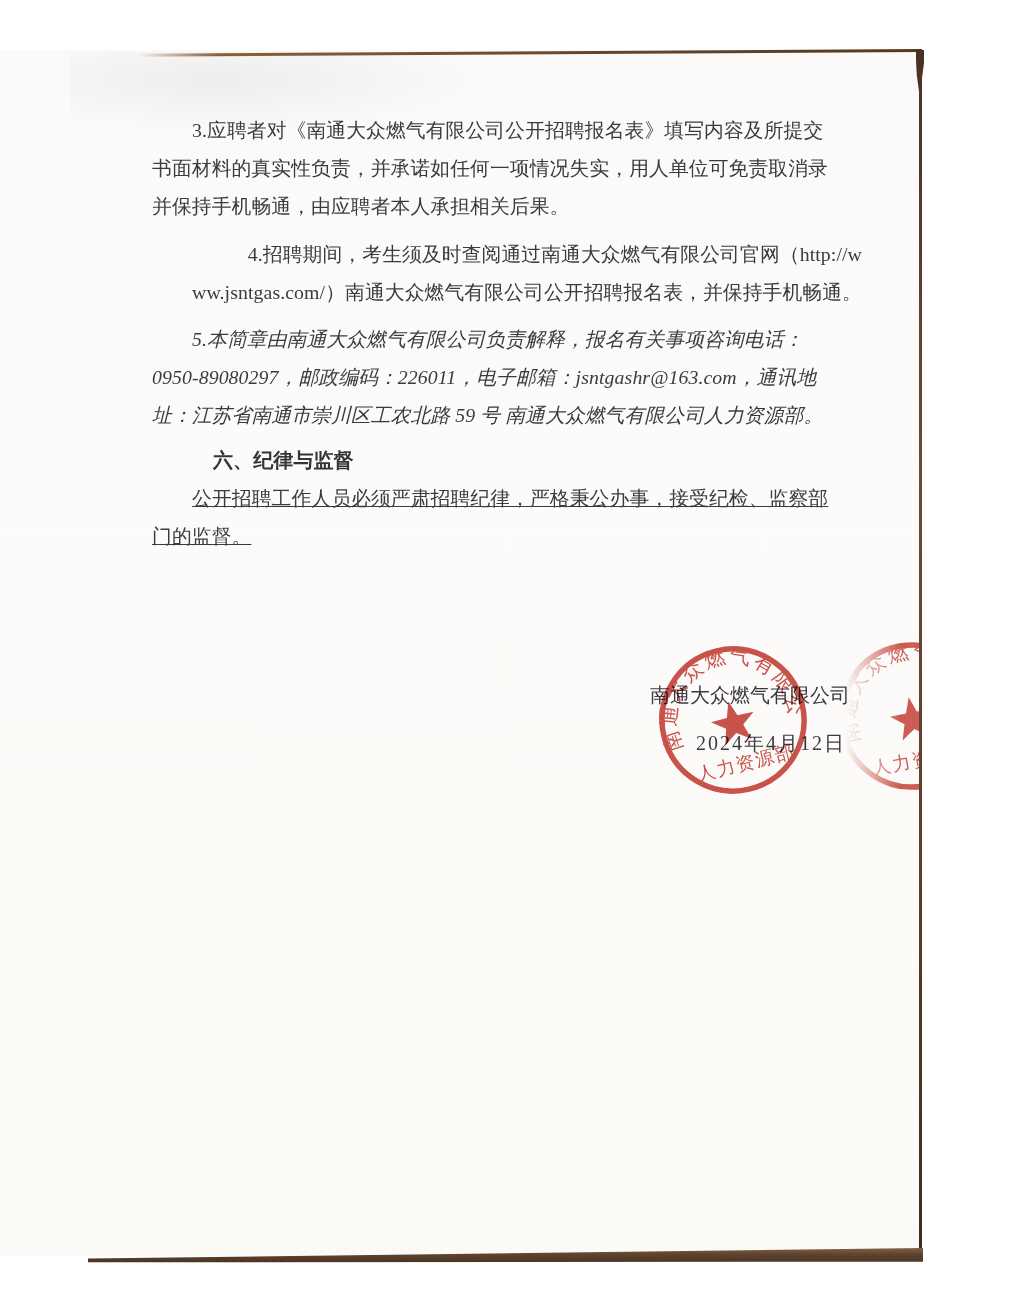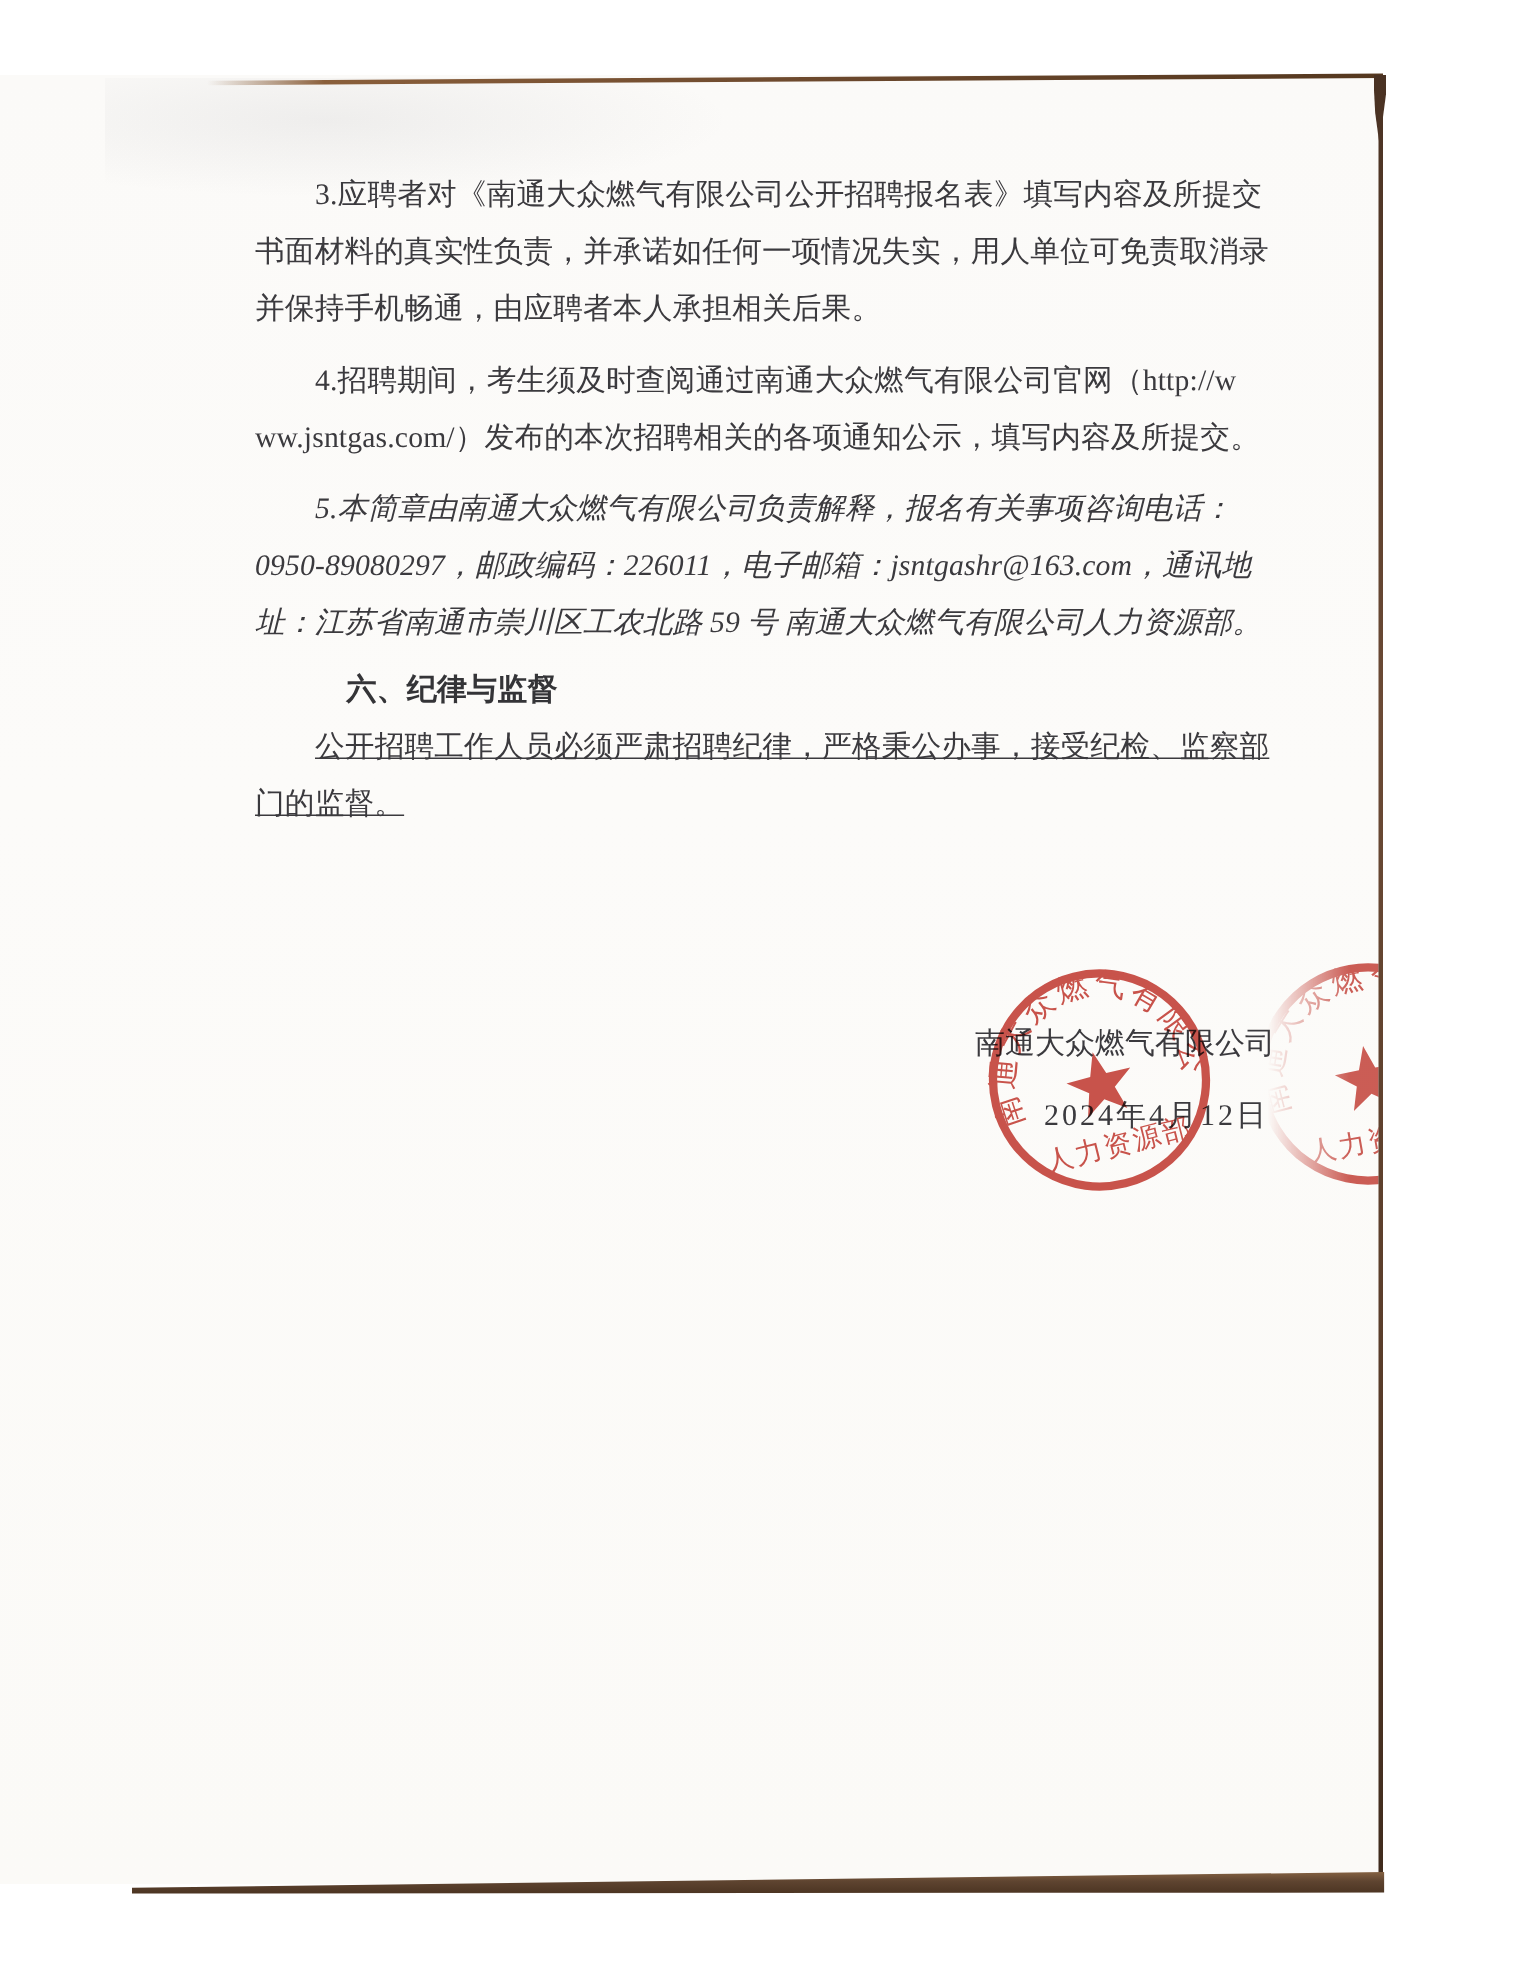--- a/index.html
+++ b/index.html
@@ -33,27 +33,27 @@
     position:absolute;left:919px;top:52px;width:3px;height:1203px;
     background:linear-gradient(to bottom,#4a3223 0%,#6b4a35 35%,#5a3d2a 70%,#3f2b1d 100%);
   }
   .edge-bottom{
     position:absolute;left:88px;top:1247px;width:835px;height:16px;
     background:linear-gradient(to bottom,#8a6645 0%,#5e4430 45%,#4a3321 100%);
     clip-path:polygon(0 72%,100% 6%,100% 92%,0 96%);
   }
   
   .doc{
-    position:absolute;left:170px;top:111px;width:710px;
+    position:absolute;left:152px;top:111px;width:710px;
     font-size:19.8px;line-height:38px;color:#3b3a3e;
     letter-spacing:0.1px;
   }
   .para{margin:0;}
   .para.gap10{margin-bottom:10px;}
-  .para.gap9{margin-bottom:9px;}
+  .para.gap9{margin-bottom:9px;text-align:right;}
   .para.gap7{margin-bottom:7px;font-style:italic;}
   .para.gap3{margin-bottom:3px;text-decoration:underline;}
   .line{white-space:nowrap;height:38px;}
   .line.indent{padding-left:40px;}
   .heading{
     white-space:nowrap;height:38px;padding-left:61px;
     font-family:Liberation Sans, sans-serif;
     font-weight:700;font-size:20px;color:#343437;
   }
   .sig-company{
@@ -84,21 +84,21 @@
   <div class="doc">
 
     <div class="para gap10">
       <div class="line indent">3.应聘者对《南通大众燃气有限公司公开招聘报名表》填写内容及所提交</div>
       <div class="line">书面材料的真实性负责，并承诺如任何一项情况失实，用人单位可免责取消录</div>
       <div class="line">并保持手机畅通，由应聘者本人承担相关后果。</div>
     </div>
 
     <div class="para gap9">
       <div class="line indent">4.招聘期间，考生须及时查阅通过南通大众燃气有限公司官网（http://w</div>
-      <div class="line">ww.jsntgas.com/）发布的本次招聘相关的各项通知公示，填写内容及所提交。</div>
+      <div class="line">ww.jsntgas.com/）南通大众燃气有限公司公开招聘报名表，并保持手机畅通。</div>
     </div>
 
     <div class="para gap7">
       <div class="line indent">5.本简章由南通大众燃气有限公司负责解释，报名有关事项咨询电话：</div>
       <div class="line">0950-89080297，邮政编码：226011，电子邮箱：jsntgashr@163.com，通讯地</div>
       <div class="line">址：江苏省南通市崇川区工农北路 59 号  南通大众燃气有限公司人力资源部。</div>
     </div>
 
     <div class="heading">六、纪律与监督</div>
 

